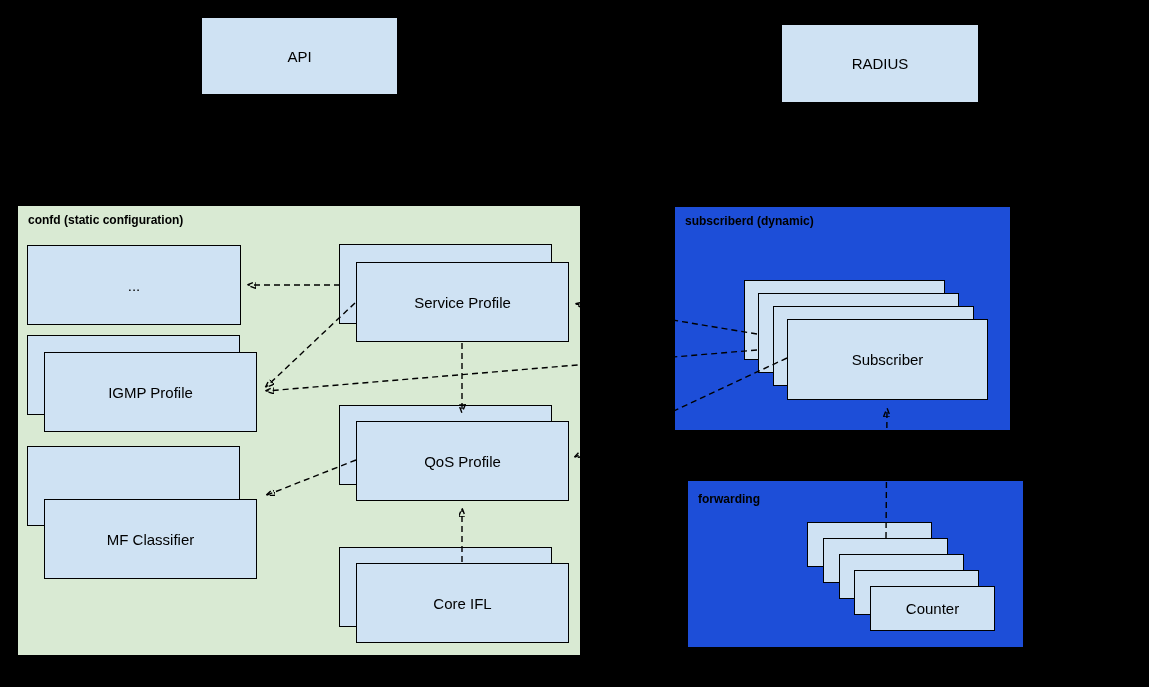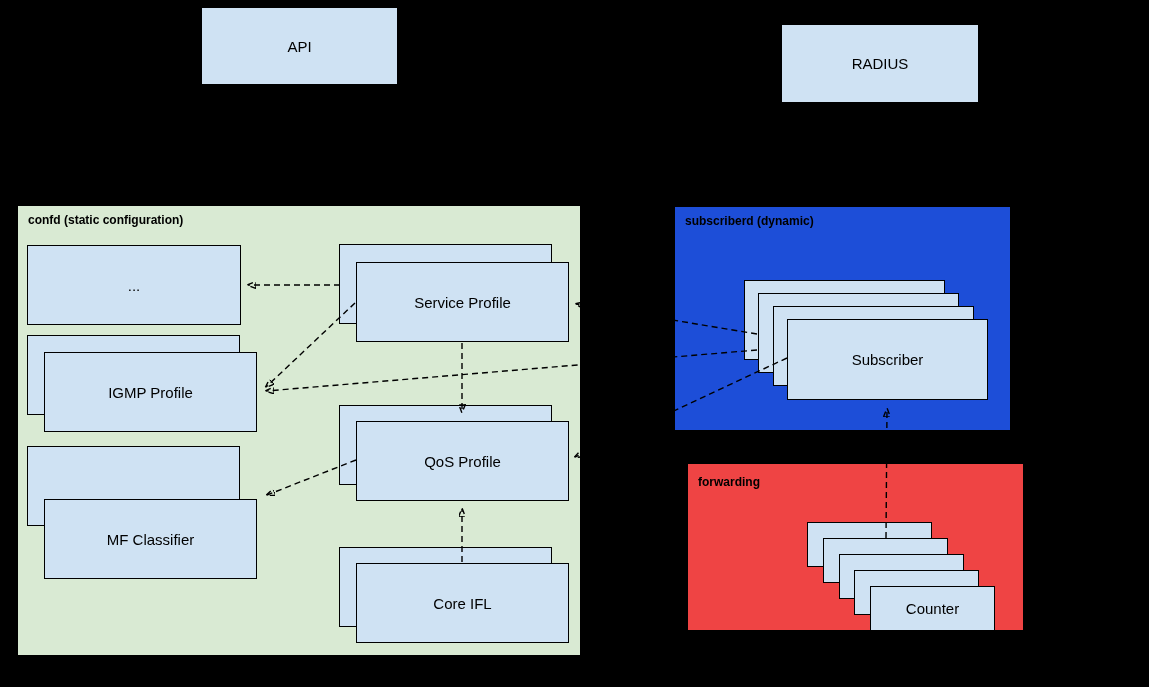--- a/index.html
+++ b/index.html
@@ -25,23 +25,23 @@
     box-sizing:border-box;
     z-index:0;
   }
   .container .title{
     position:absolute;left:10px;top:7px;
     font-size:12px;font-weight:bold;color:#000;
     white-space:nowrap;
   }
   #confd{left:17px;top:205px;width:564px;height:451px;background:#d9ead3;}
   #subscriberd{left:674px;top:206px;width:337px;height:225px;background:#1d4ed8;}
-  #forwarding{left:687px;top:463px;width:337px;height:168px;background:#ef4444;}
+  #forwarding{left:687px;top:480px;width:337px;height:168px;background:#1d4ed8;}
   #forwarding .title{top:11px;}
-  #api{left:201px;top:7px;width:197px;height:78px;align-items:center;}
+  #api{left:201px;top:17px;width:197px;height:78px;align-items:center;}
   #radius{left:781px;top:24px;width:198px;height:79px;}
 
   
   #ellipsis{left:27px;top:245px;width:214px;height:80px;}
   #igmp-back{left:27px;top:335px;width:213px;height:80px;}
   #igmp{left:44px;top:352px;width:213px;height:80px;}
   #mf-back{left:27px;top:446px;width:213px;height:80px;}
   #mf{left:44px;top:463px;width:213px;height:80px;margin-top:36px;}
   #service-back{left:339px;top:244px;width:213px;height:80px;}
   #service{left:356px;top:262px;width:213px;height:80px;}

